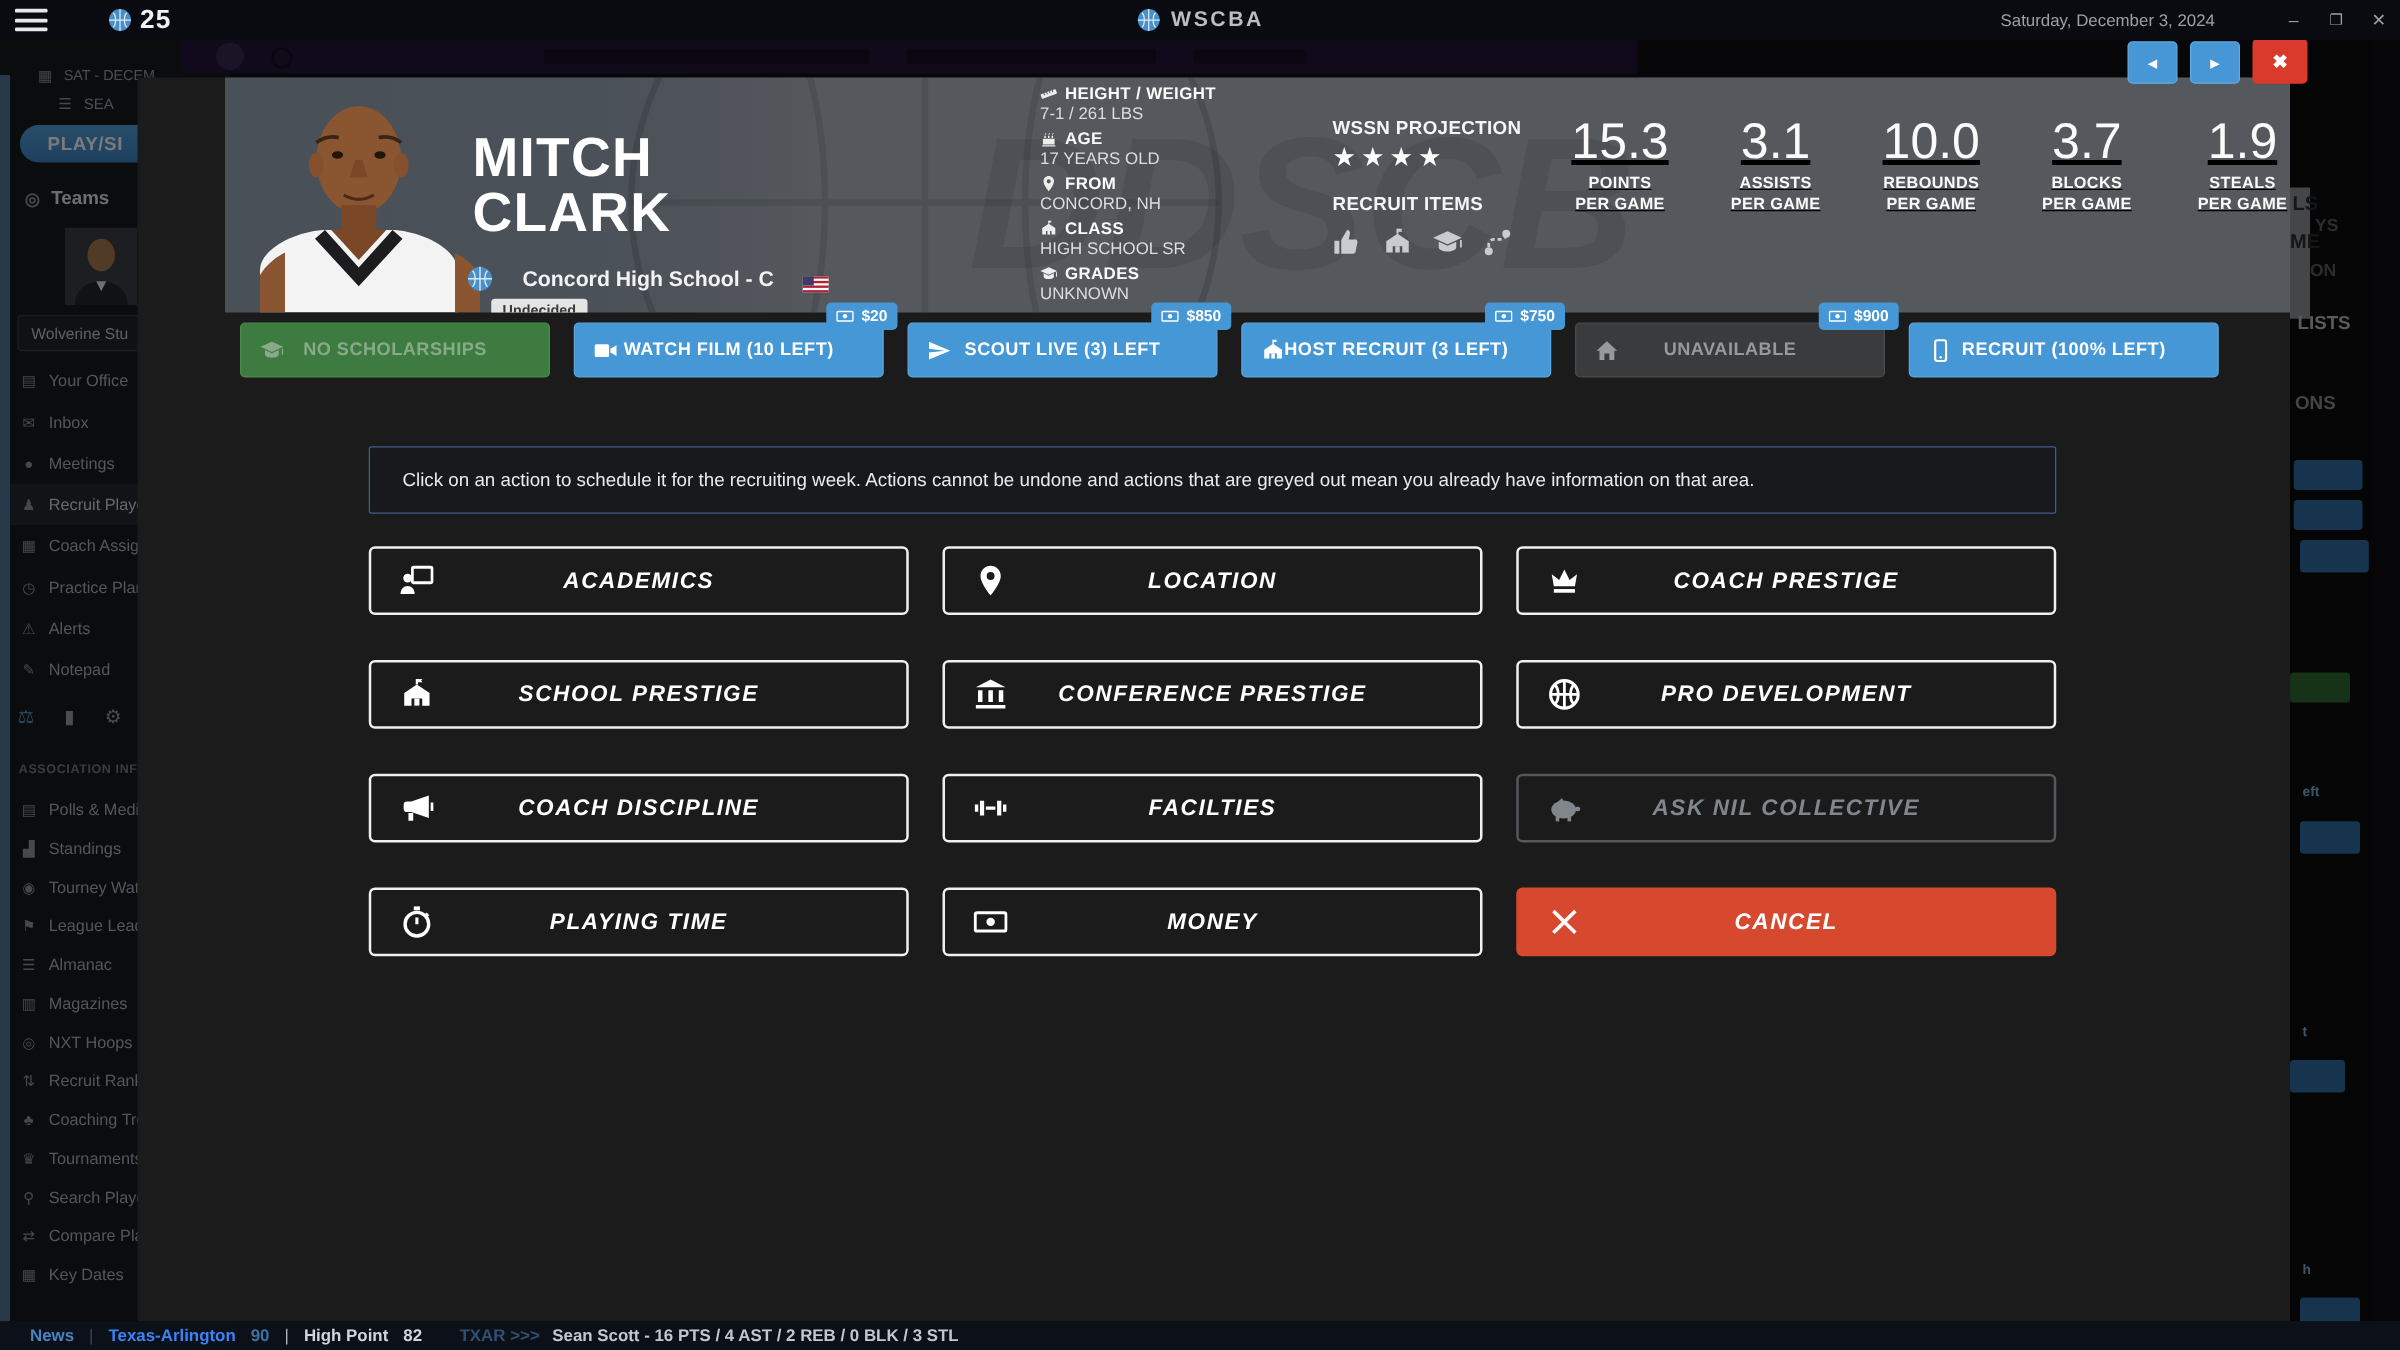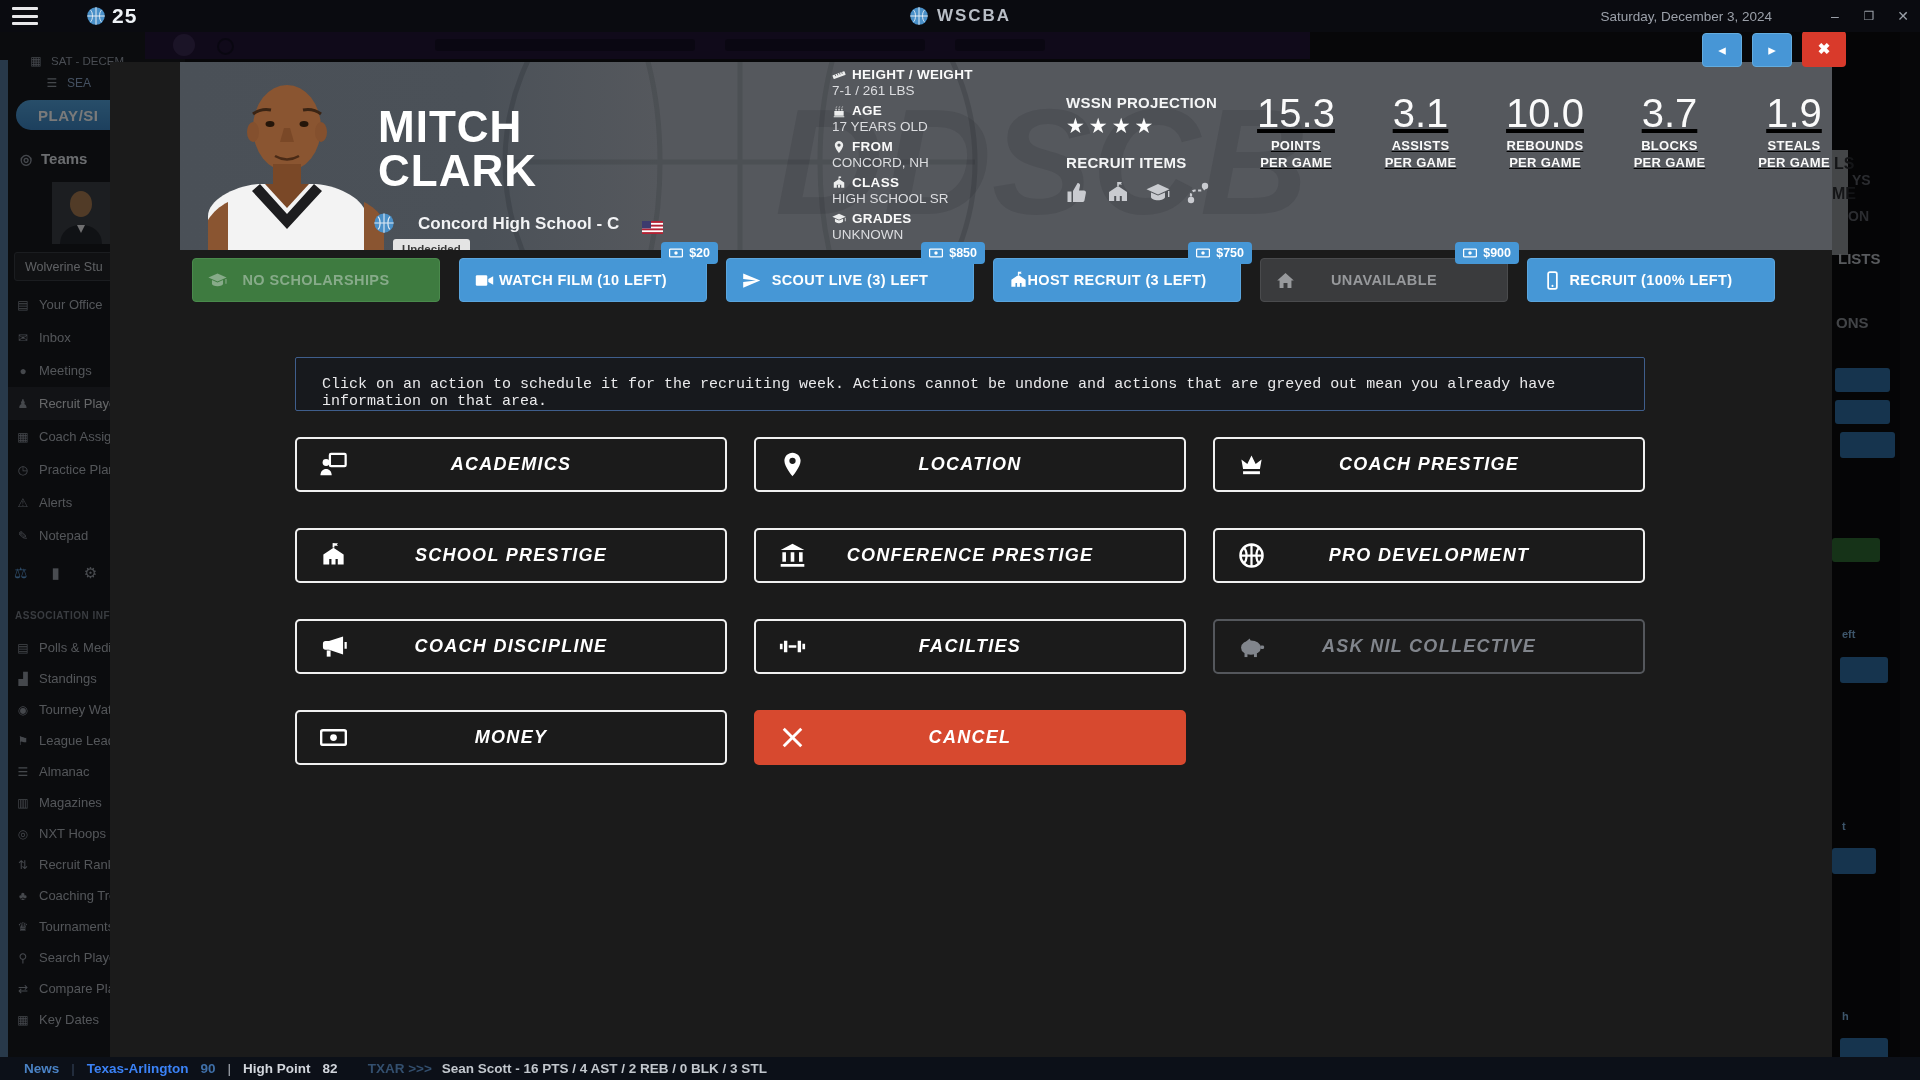--- a/index.html
+++ b/index.html
@@ -104,22 +104,22 @@
   .ab-btn .ab-lbl{width:100%;text-align:center;font-size:14.5px;font-weight:700;letter-spacing:.4px;}
   .ab-btn.blue{background:#4697d6;border:1px solid #5aa5dd;color:#fff;}
   .ab-btn.green{background:#3e7b40;border:1px solid #4a8a4c;color:#87ab89;}
   .ab-btn.grey{background:#3a3b3d;border:1px solid #4a4b4d;color:#97999c;}
   .price-tag{position:absolute;right:-12px;top:-17px;height:22px;padding:0 8px;border-radius:4px;background:#4697d6;
              display:flex;align-items:center;gap:6px;color:#fff;font-size:12.5px;font-weight:700;z-index:5;}
   .price-tag .ic{width:14px;height:14px;}
 
   
   #info-box{position:absolute;left:185px;top:295px;width:1350px;height:54px;border:1.5px solid #3f5e8c;border-radius:2px;
-            background:#17191d;display:flex;align-items:flex-end;padding-left:26px;box-sizing:border-box;
-            font-size:15px;color:#eaeaec;font-family:Liberation Mono, monospace;}
+            background:#17191d;display:flex;align-items:center;padding-left:26px;box-sizing:border-box;
+            font-size:15px;color:#eaeaec;}
 
   
   #grid{position:absolute;left:185px;top:375px;display:grid;grid-template-columns:repeat(3,432px);column-gap:27px;
         grid-auto-rows:55px;row-gap:36px;font-style:italic;}
   .g-btn{position:relative;border:2.5px solid #f0f0f0;border-radius:5px;display:flex;align-items:center;cursor:pointer;
          color:#fff;box-sizing:border-box;background:transparent;}
   .g-btn .g-ic{position:absolute;left:23px;width:27px;height:27px;}
   .g-btn .g-lbl{width:100%;text-align:center;font-size:18px;font-weight:700;letter-spacing:1.3px;}
   .g-btn.disabled{border-color:#54575c;color:#81858c;}
   .g-btn.disabled .g-ic{color:#81858c;}
@@ -663,20 +663,31 @@
               <rect x="14.2" y="17.8" width="2.6" height="3.6" fill="currentColor"></rect>
               <rect x="19.8" y="11" width="3.4" height="3.2" rx="1.2" fill="currentColor"></rect>
               <path fill="currentColor" d="M7 7.8l3.4-3 1.2 3z"></path>
             </svg>
           </span>
     <span class="g-lbl">ASK NIL COLLECTIVE</span>
         </div>
         <div class="g-btn ">
     <span class="ic g-ic">
             <svg viewBox="0 0 24 24">
+              <circle cx="12" cy="13.6" r="8.4" fill="none" stroke="currentColor" stroke-width="2.4"></circle>
+              <rect x="9.8" y="1" width="4.4" height="2.8" fill="currentColor"></rect>
+              <path d="M12 13.6V8.8" stroke="currentColor" stroke-width="2.2"></path>
+              <path d="M18.2 6.2l1.8 1.8" stroke="currentColor" stroke-width="2.2"></path>
+            </svg>
+          </span>
+    <span class="g-lbl">PLAYING TIME</span>
+        </div>
+        <div class="g-btn ">
+    <span class="ic g-ic">
+            <svg viewBox="0 0 24 24">
               <rect x="1" y="5.5" width="22" height="13" rx="1.5" fill="none" stroke="currentColor" stroke-width="2.2"></rect>
               <circle cx="12" cy="12" r="3" fill="currentColor"></circle>
             </svg>
           </span>
     <span class="g-lbl">MONEY</span>
         </div>
         <div class="g-btn cancel">
     <span class="ic g-ic">
             <svg viewBox="0 0 24 24">
               <path fill="currentColor" d="M5.1 3.3L12 10.2l6.9-6.9 1.8 1.8L13.8 12l6.9 6.9-1.8 1.8L12 13.8l-6.9 6.9-1.8-1.8L10.2 12 3.3 5.1z"></path>

